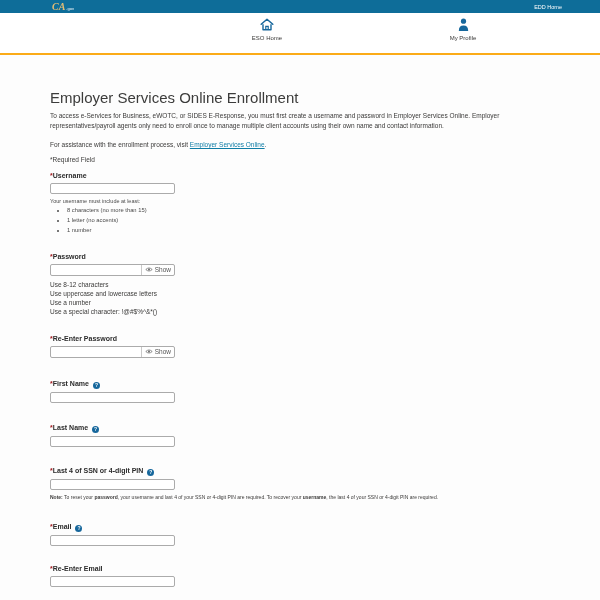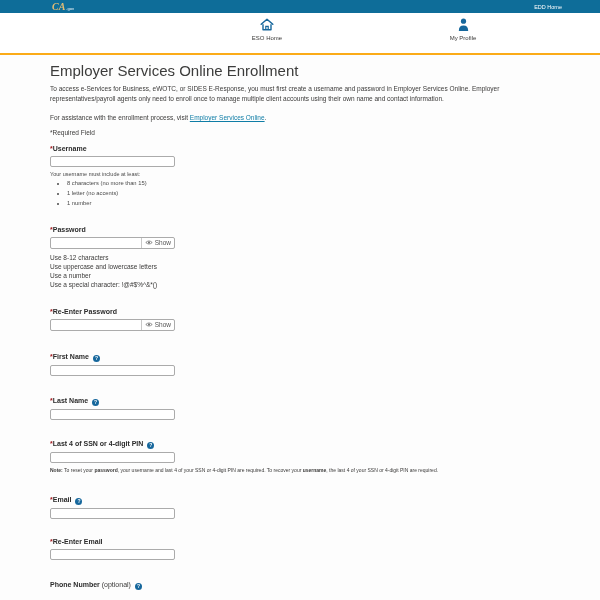--- a/index.html
+++ b/index.html
@@ -54,21 +54,21 @@
     cursor: pointer;
   }
   .nav-item .nav-icon { height: 13px; display: flex; align-items: center; }
   .nav-item .nav-label { font-size: 6px; margin-top: 4px; color: #3b3a39; }
   .nav-eso { left: 227px; }
   .nav-profile { left: 423px; }
 
   
   .content { padding: 0 50px; }
   h1.page-title {
-    margin-top: 8px;
+    margin-top: 35px;
     font-size: 15px;
     font-weight: 500;
     line-height: 16px;
     color: #3c3c3b;
   }
   .intro { margin-top: 5px; font-size: 6.5px; line-height: 10px; color: #3b3a39; }
   .assist { margin-top: 9px; font-size: 6.5px; line-height: 10px; }
   .assist a { color: #0f7da6; text-decoration: underline; cursor: pointer; }
   .required-note { margin-top: 6px; font-size: 6.5px; }
 

